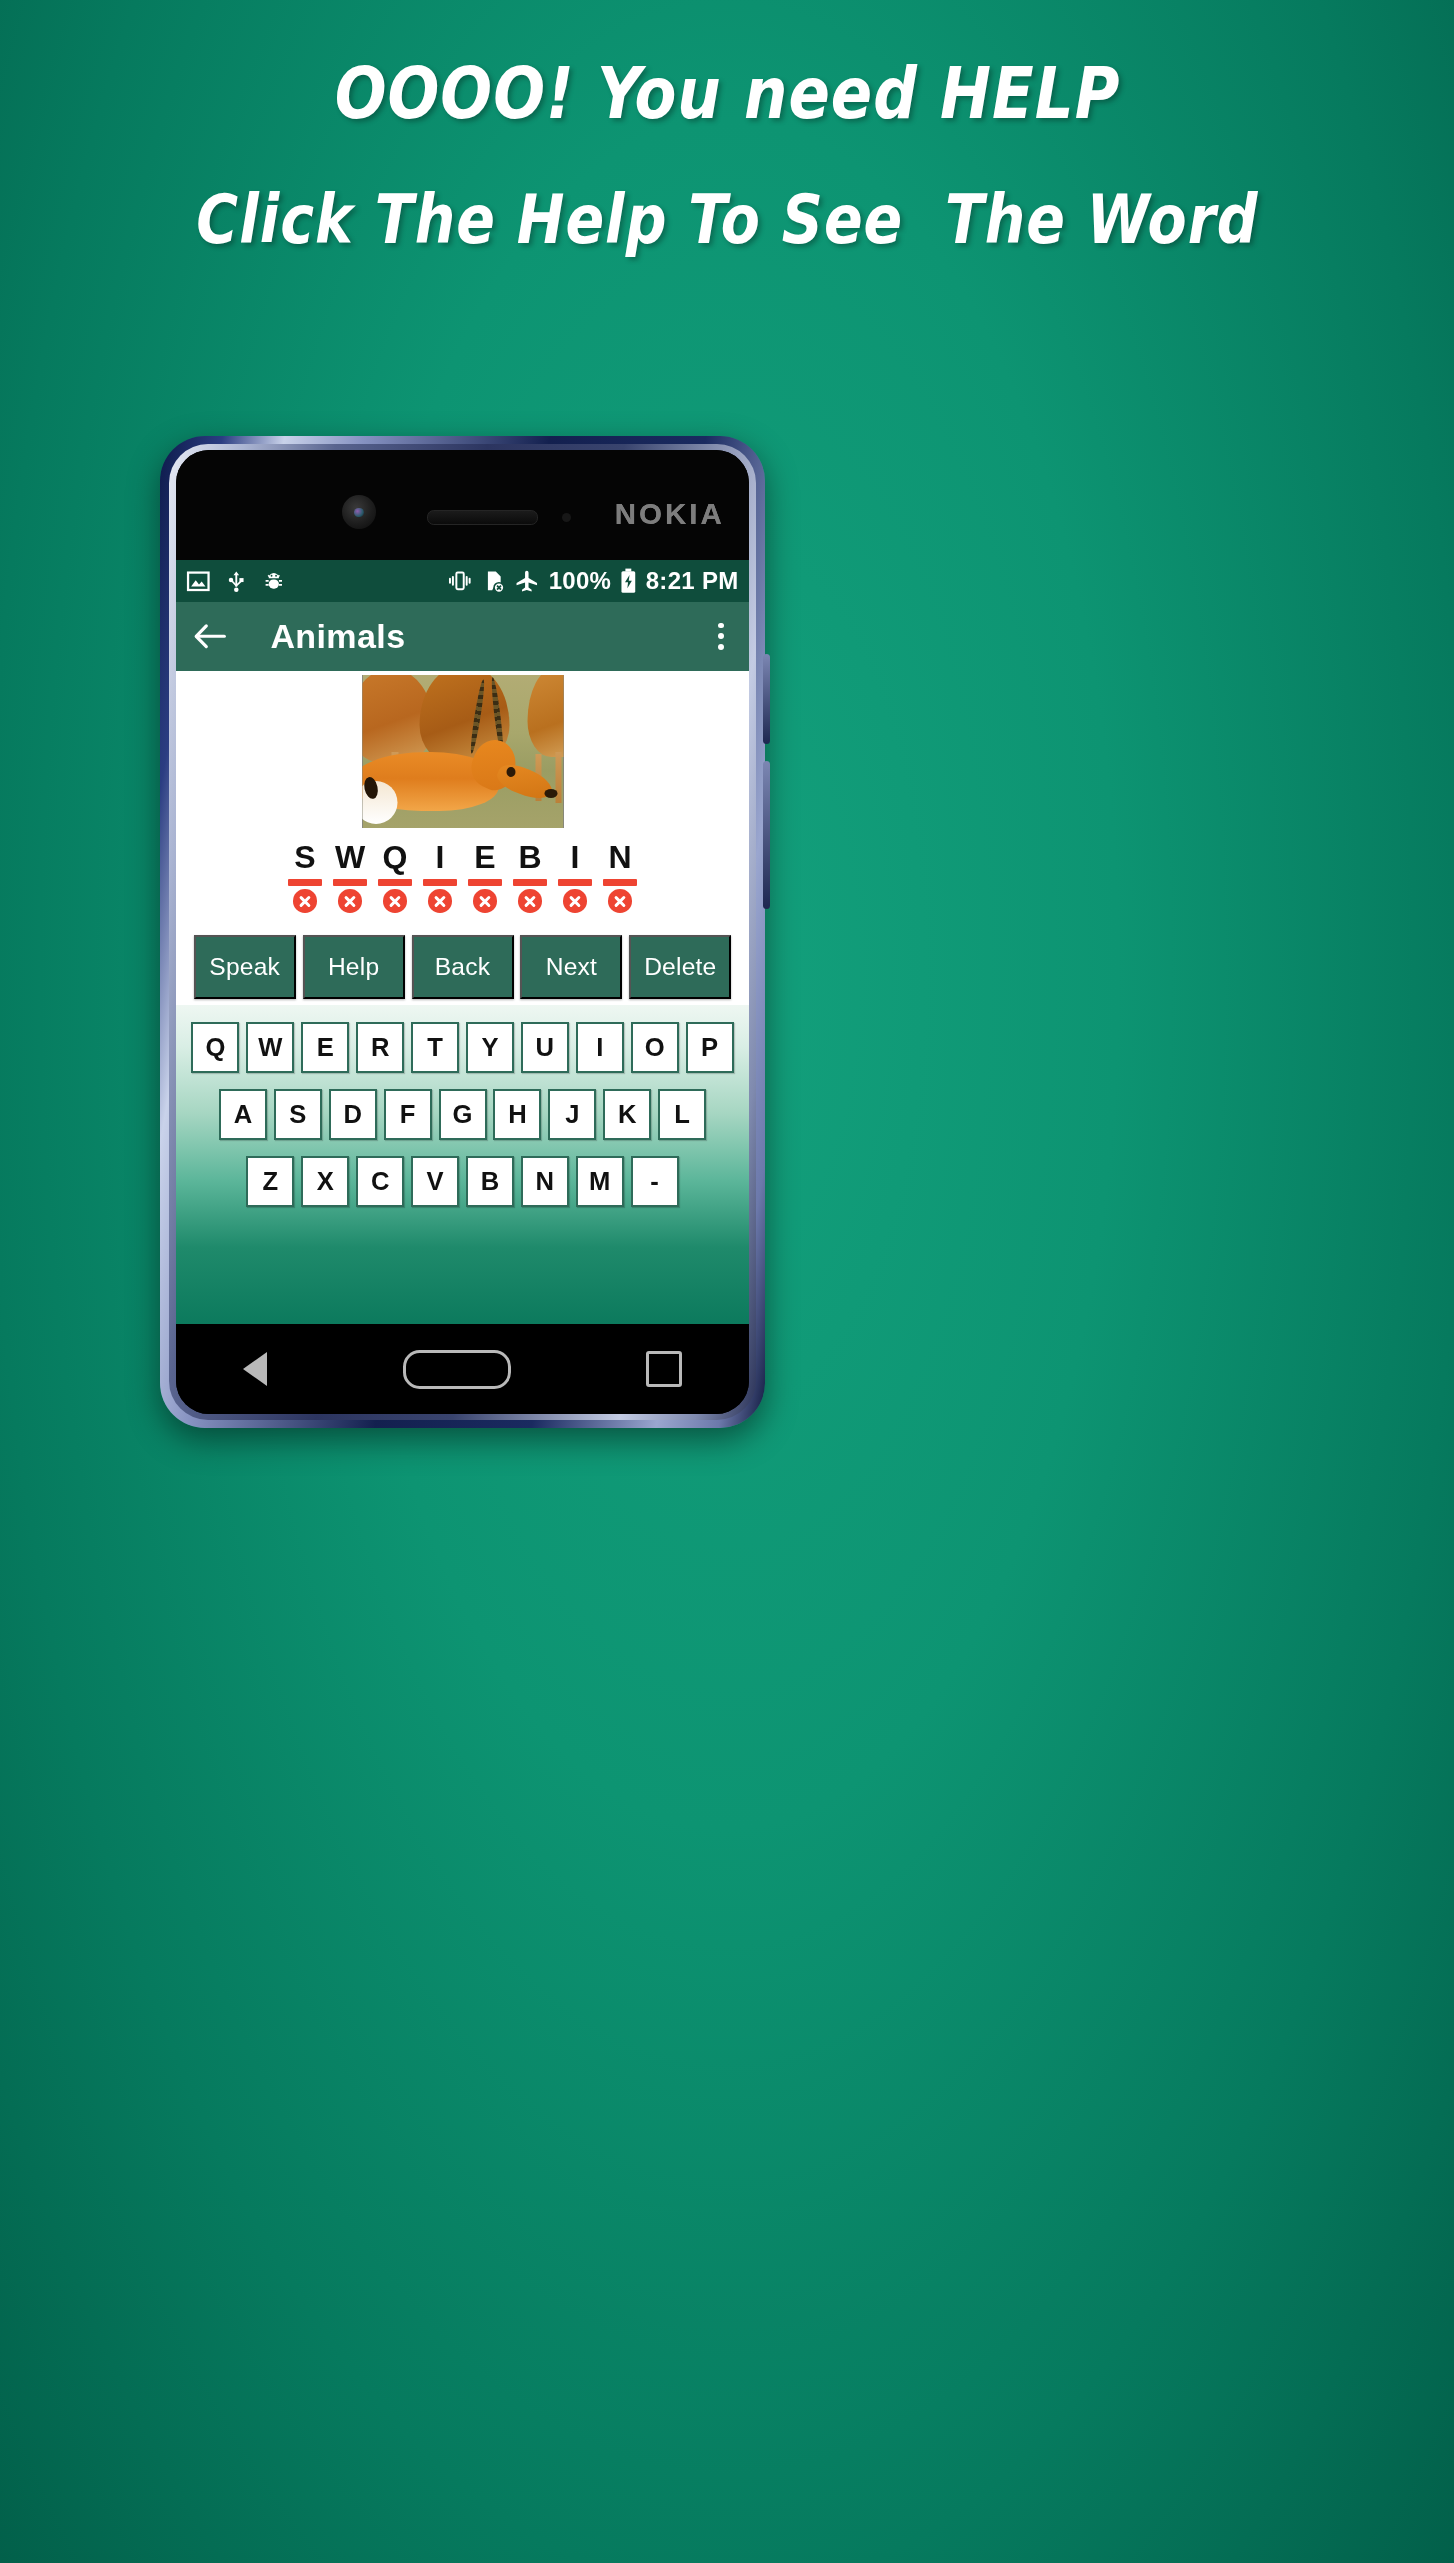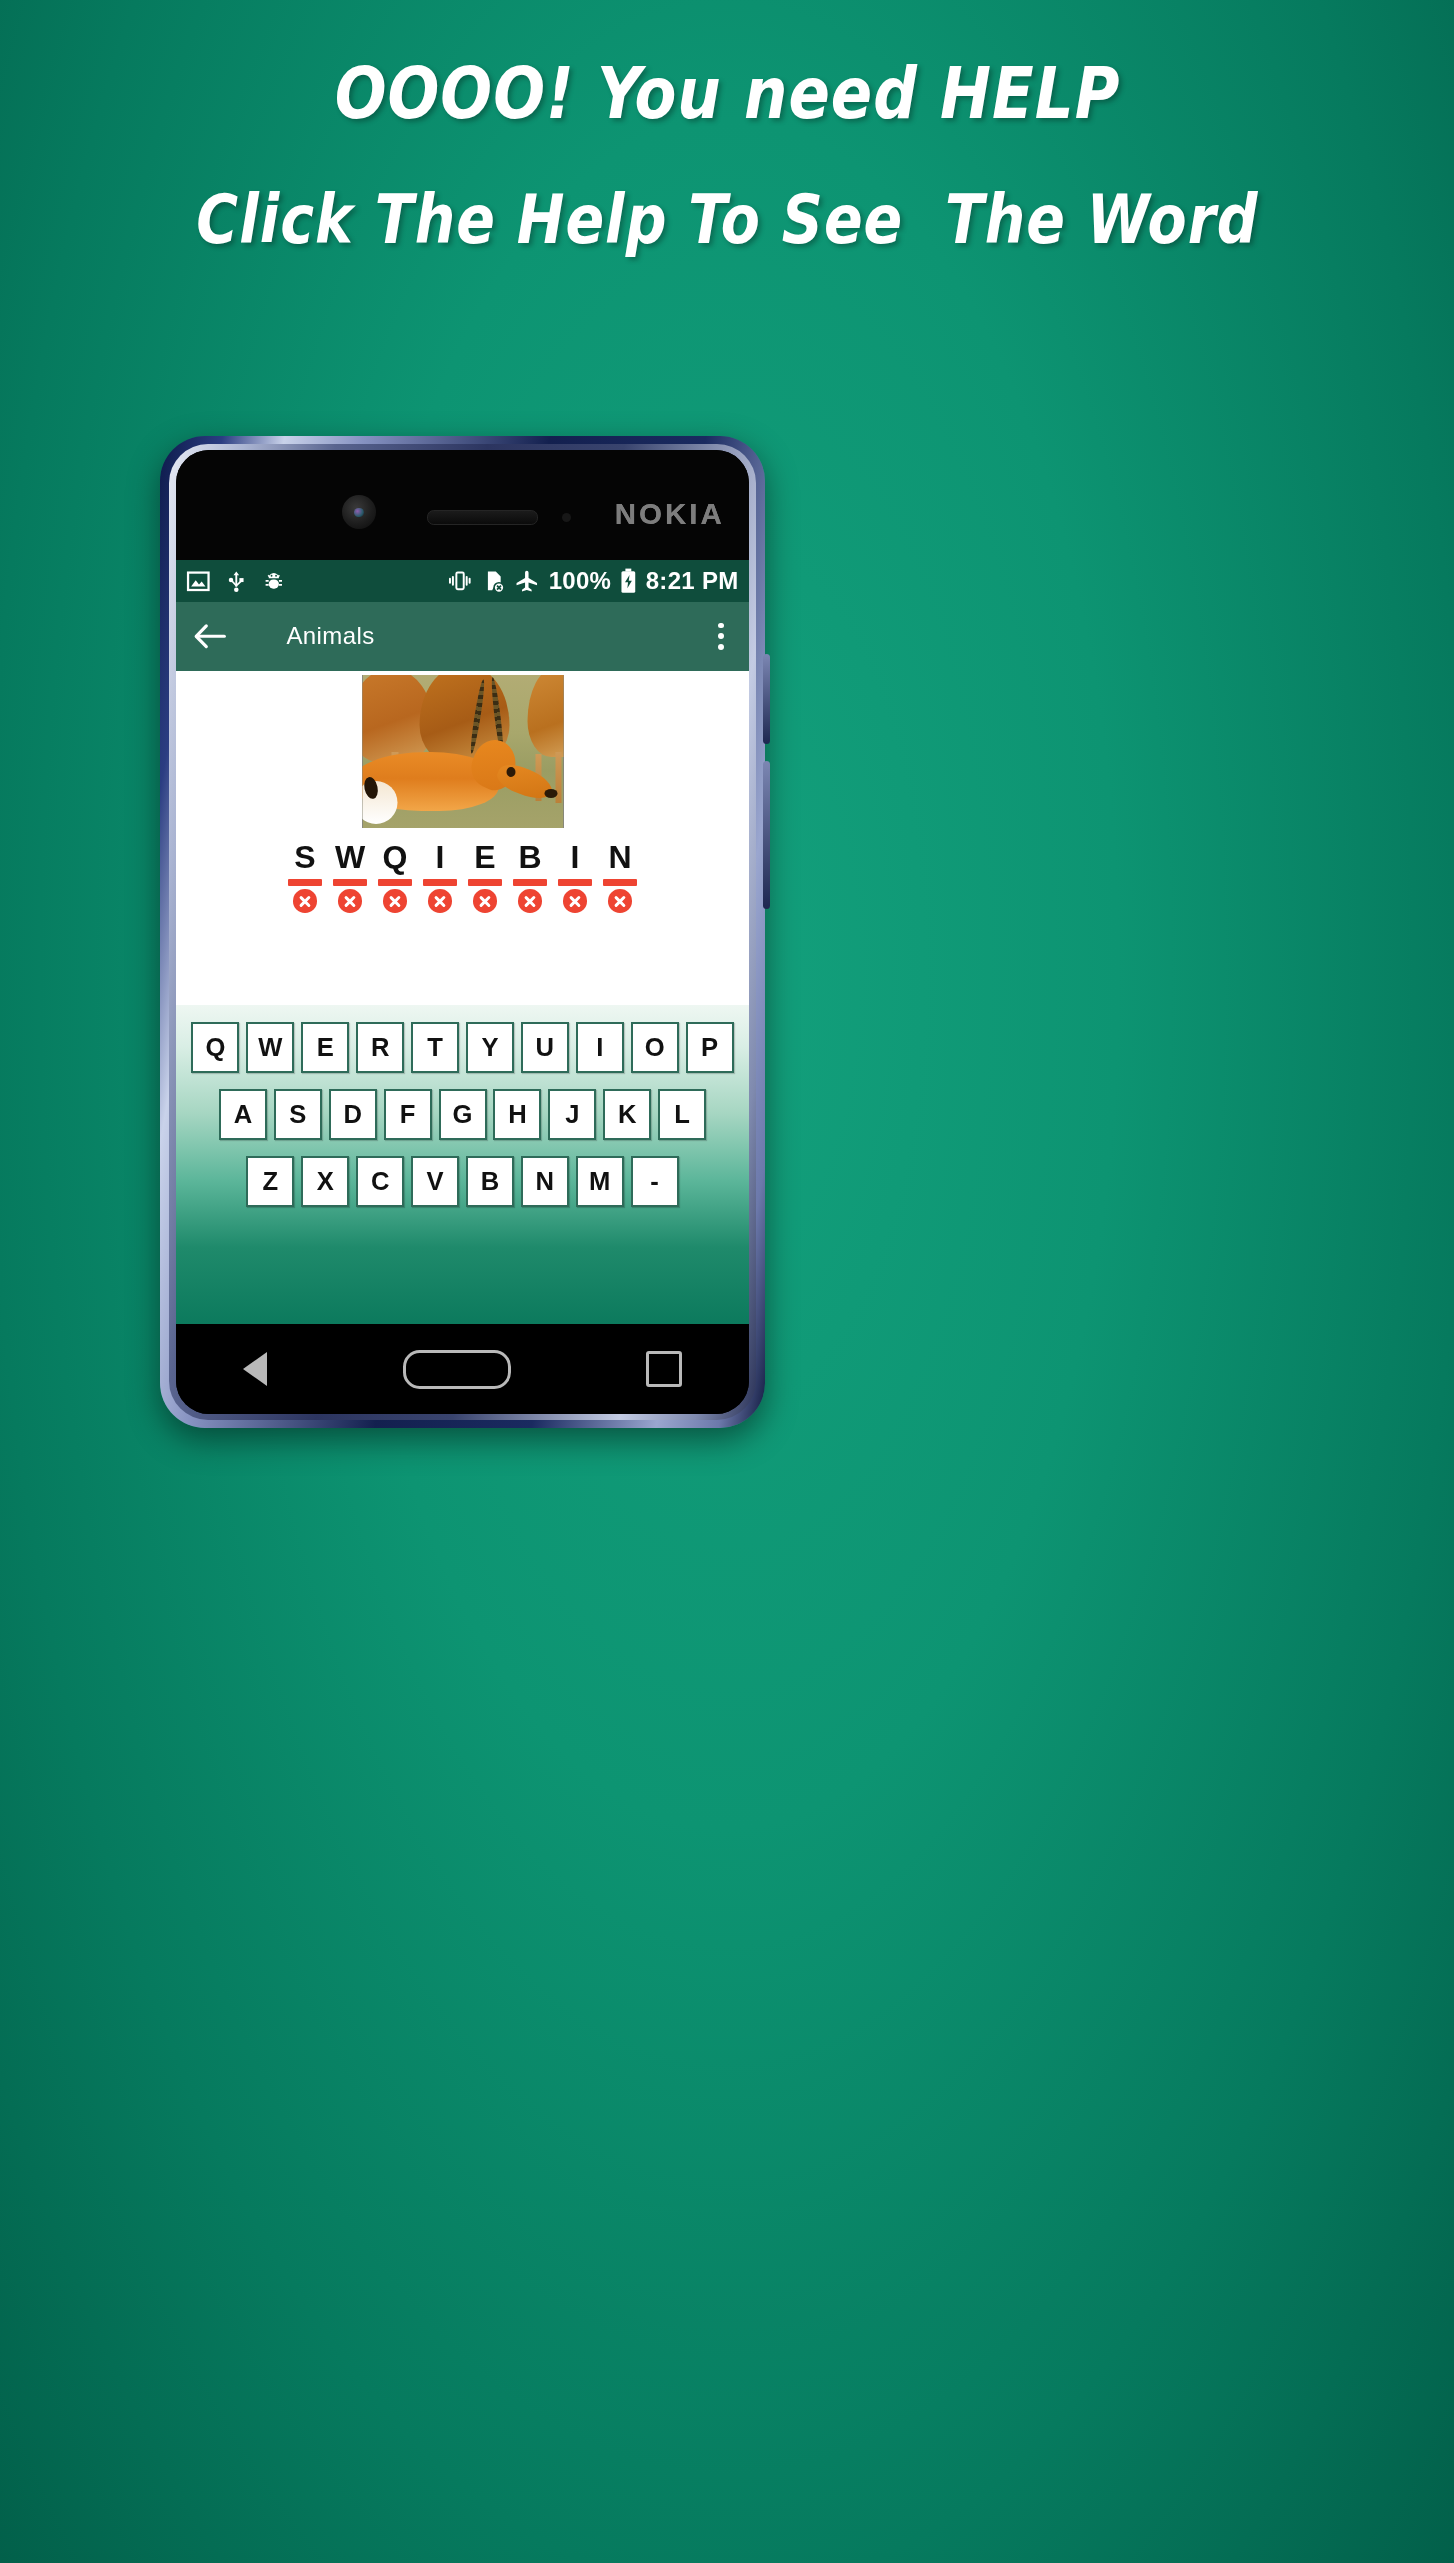--- a/index.html
+++ b/index.html
@@ -85,21 +85,21 @@
     height:42px;background:#0f4d3c;display:flex;align-items:center;
     padding:0 10.8px;color:#fff;
   }
   .sb-left{display:flex;align-items:center;gap:13.8px;}
   .sb-right{margin-left:auto;display:flex;align-items:center;gap:8.9px;}
   .sb-text{font-size:24px;font-weight:700;letter-spacing:0.3px;}
   .appbar{
     height:69px;background:#2e6b59;display:flex;align-items:center;padding:0 15.7px;color:#fff;
   }
   .appbar-title{
-    font-size:24px;font-weight:normal;margin-left:58px;letter-spacing:0.4px;
+    font-size:34px;font-weight:bold;margin-left:42px;letter-spacing:0.4px;
   }
   .overflow{
     margin-left:auto;display:flex;flex-direction:column;gap:4.9px;align-items:center;padding:5.9px 9.8px;
   }
   .overflow i{display:block;width:5.9px;height:5.9px;border-radius:50%;background:#fff;}
 
   .content{position:absolute;left:0;right:0;top:111px;bottom:0;background:#fff;}
 
   .animal-img{
     position:absolute;left:50%;transform:translateX(-50%);top:3.9px;width:201px;height:153px;
@@ -342,20 +342,27 @@
             <span class="letter-underline"></span>
             <span class="letter-x"></span>
           </div>
           <div class="letter-cell">
             <span class="letter-ch">N</span>
             <span class="letter-underline"></span>
             <span class="letter-x"></span>
           </div>
         </div>
 
+        <div class="actions">
+          <button class="action-btn">Speak</button>
+          <button class="action-btn">Help</button>
+          <button class="action-btn">Back</button>
+          <button class="action-btn">Next</button>
+          <button class="action-btn">Delete</button>
+        </div>
 
         <div class="keyboard">
           <div class="kb-row">
             <div class="key">Q</div>
             <div class="key">W</div>
             <div class="key">E</div>
             <div class="key">R</div>
             <div class="key">T</div>
             <div class="key">Y</div>
             <div class="key">U</div>

